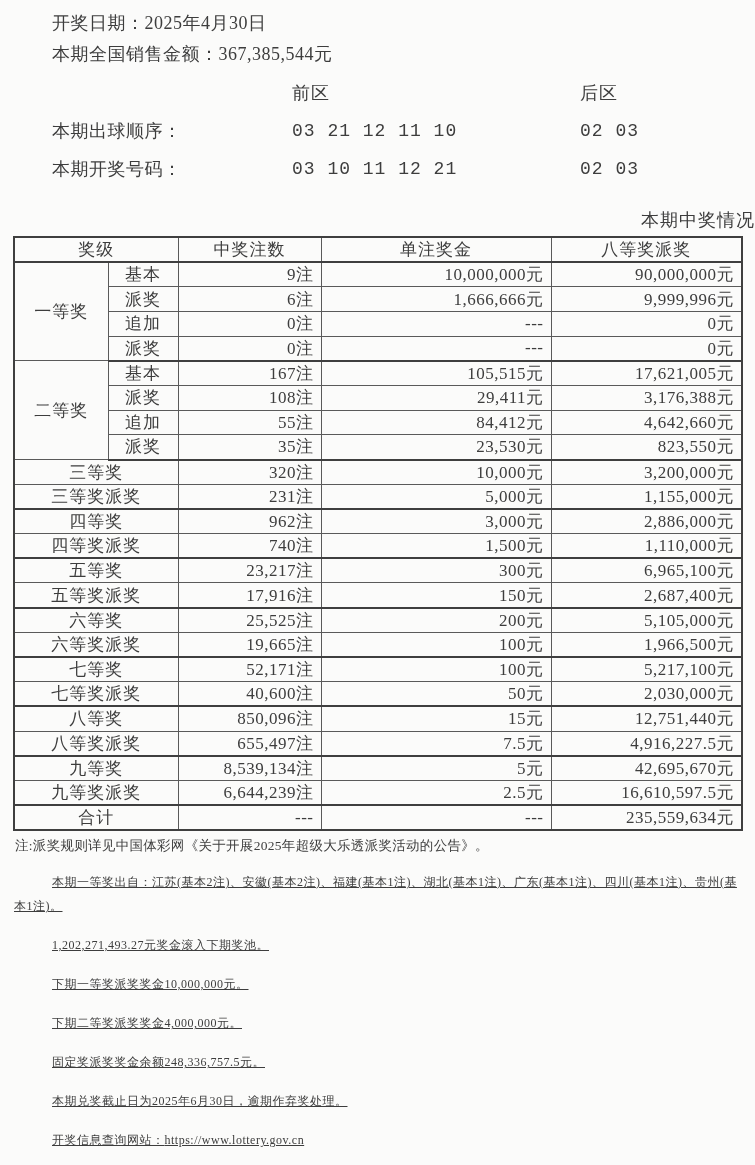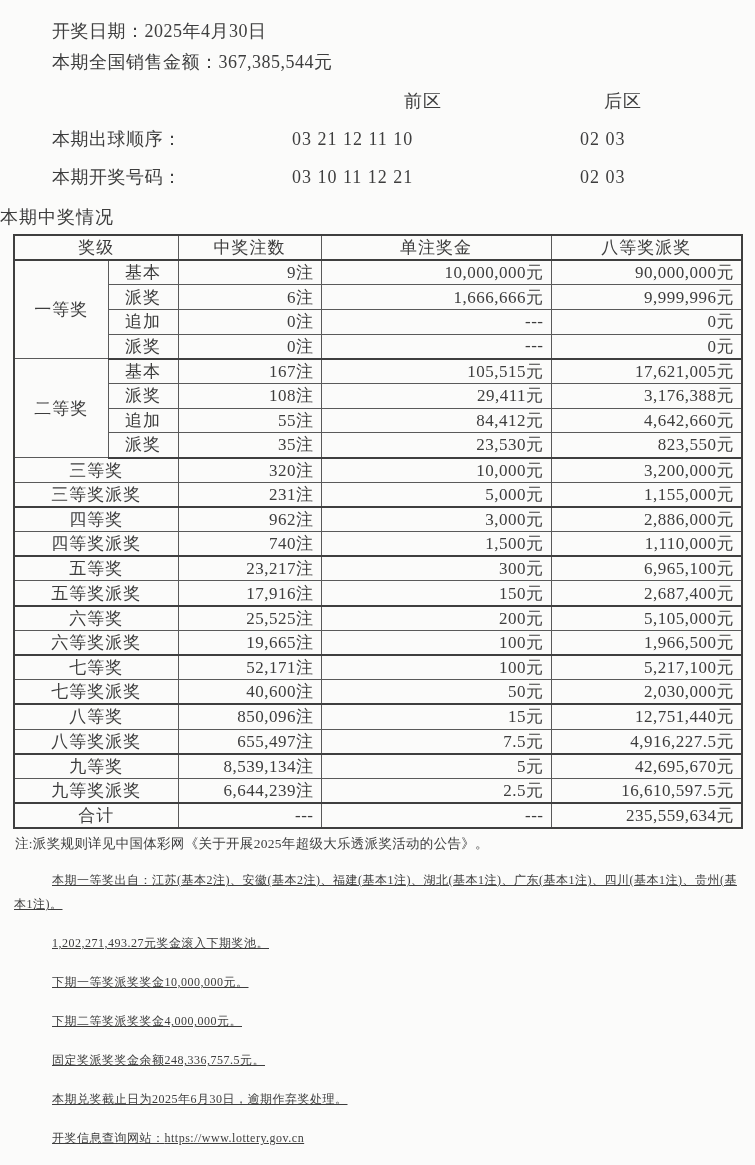--- a/index.html
+++ b/index.html
@@ -14,51 +14,50 @@
     width: 755px;
     height: 1165px;
     background: var(--bg);
     color: var(--text);
     font-family: "Liberation Serif", "DejaVu Serif", serif;
     overflow: hidden;
   }
   .page { position: relative; width: 755px; height: 1165px; }
 
   
-  .top-block { padding: 16px 0 0 52px; }
+  .top-block { padding: 8px 0 0 52px; }
   .top-block .line {
     font-size: 18px;
     line-height: 31px;
     letter-spacing: 0.5px;
     white-space: pre;
   }
 
   
   .zones-grid {
     margin-top: 4px;
     padding: 0 113px 0 52px;
     display: grid;
     grid-template-columns: 240px 150px 1fr 62px;
     grid-auto-rows: 38px;
     align-items: center;
     font-size: 18px;
   }
-  .zone-label { text-align: right; letter-spacing: 1px; font-family: Liberation Mono, monospace; }
+  .zone-label { text-align: left; letter-spacing: 1px; font-family: Liberation Mono, monospace; }
   .row-label { text-align: left; letter-spacing: 0.5px; }
-  .nums { white-space: pre; letter-spacing: 1px; font-size: 18px; }
+  .nums { white-space: pre; letter-spacing: 1px; font-size: 18px; font-family: Liberation Mono, monospace; }
 
   
   .table-title {
-    margin-top: 9px;
-    text-align: left;
+    margin-top: 19px;
+    text-align: right;
     font-size: 18px;
     letter-spacing: 1px;
     height: 26px;
     line-height: 26px;
-    font-family: Liberation Mono, monospace;
   }
 
   
   table.prize-table {
     margin: 3px 0 0 13px;
     border-collapse: collapse;
     table-layout: fixed;
     width: 728px;
     font-size: 17px;
     padding-left: 7px;

